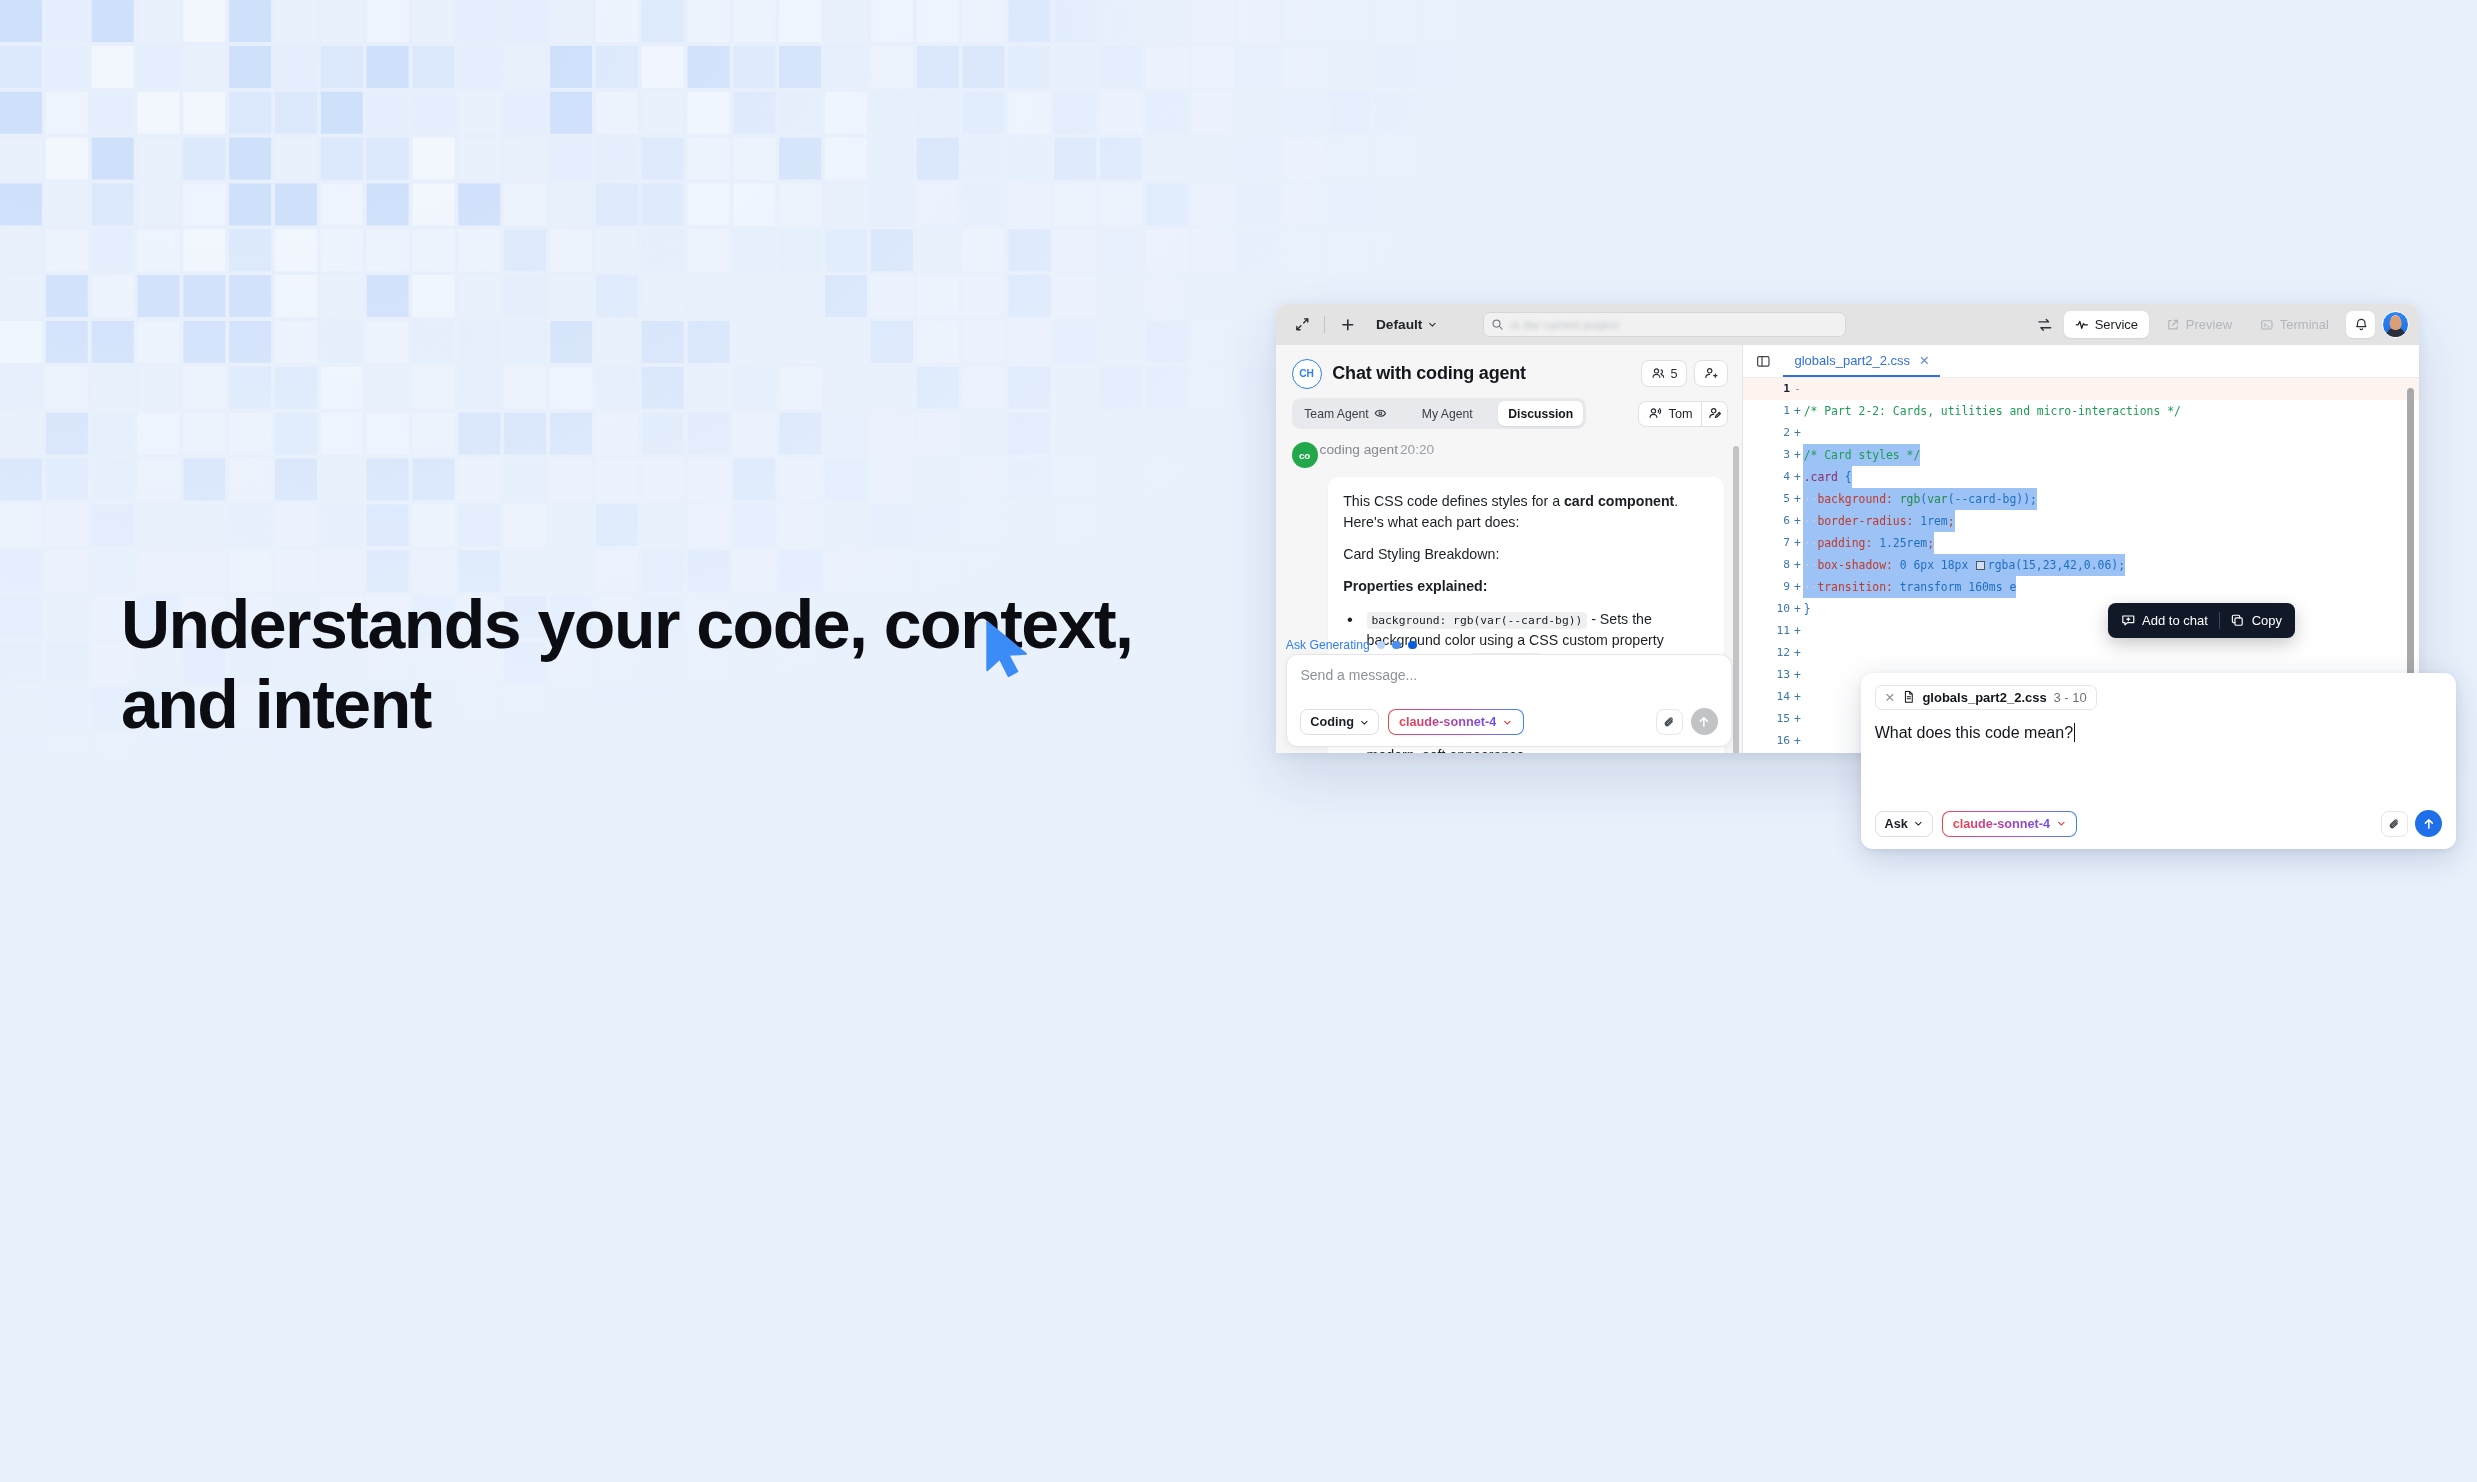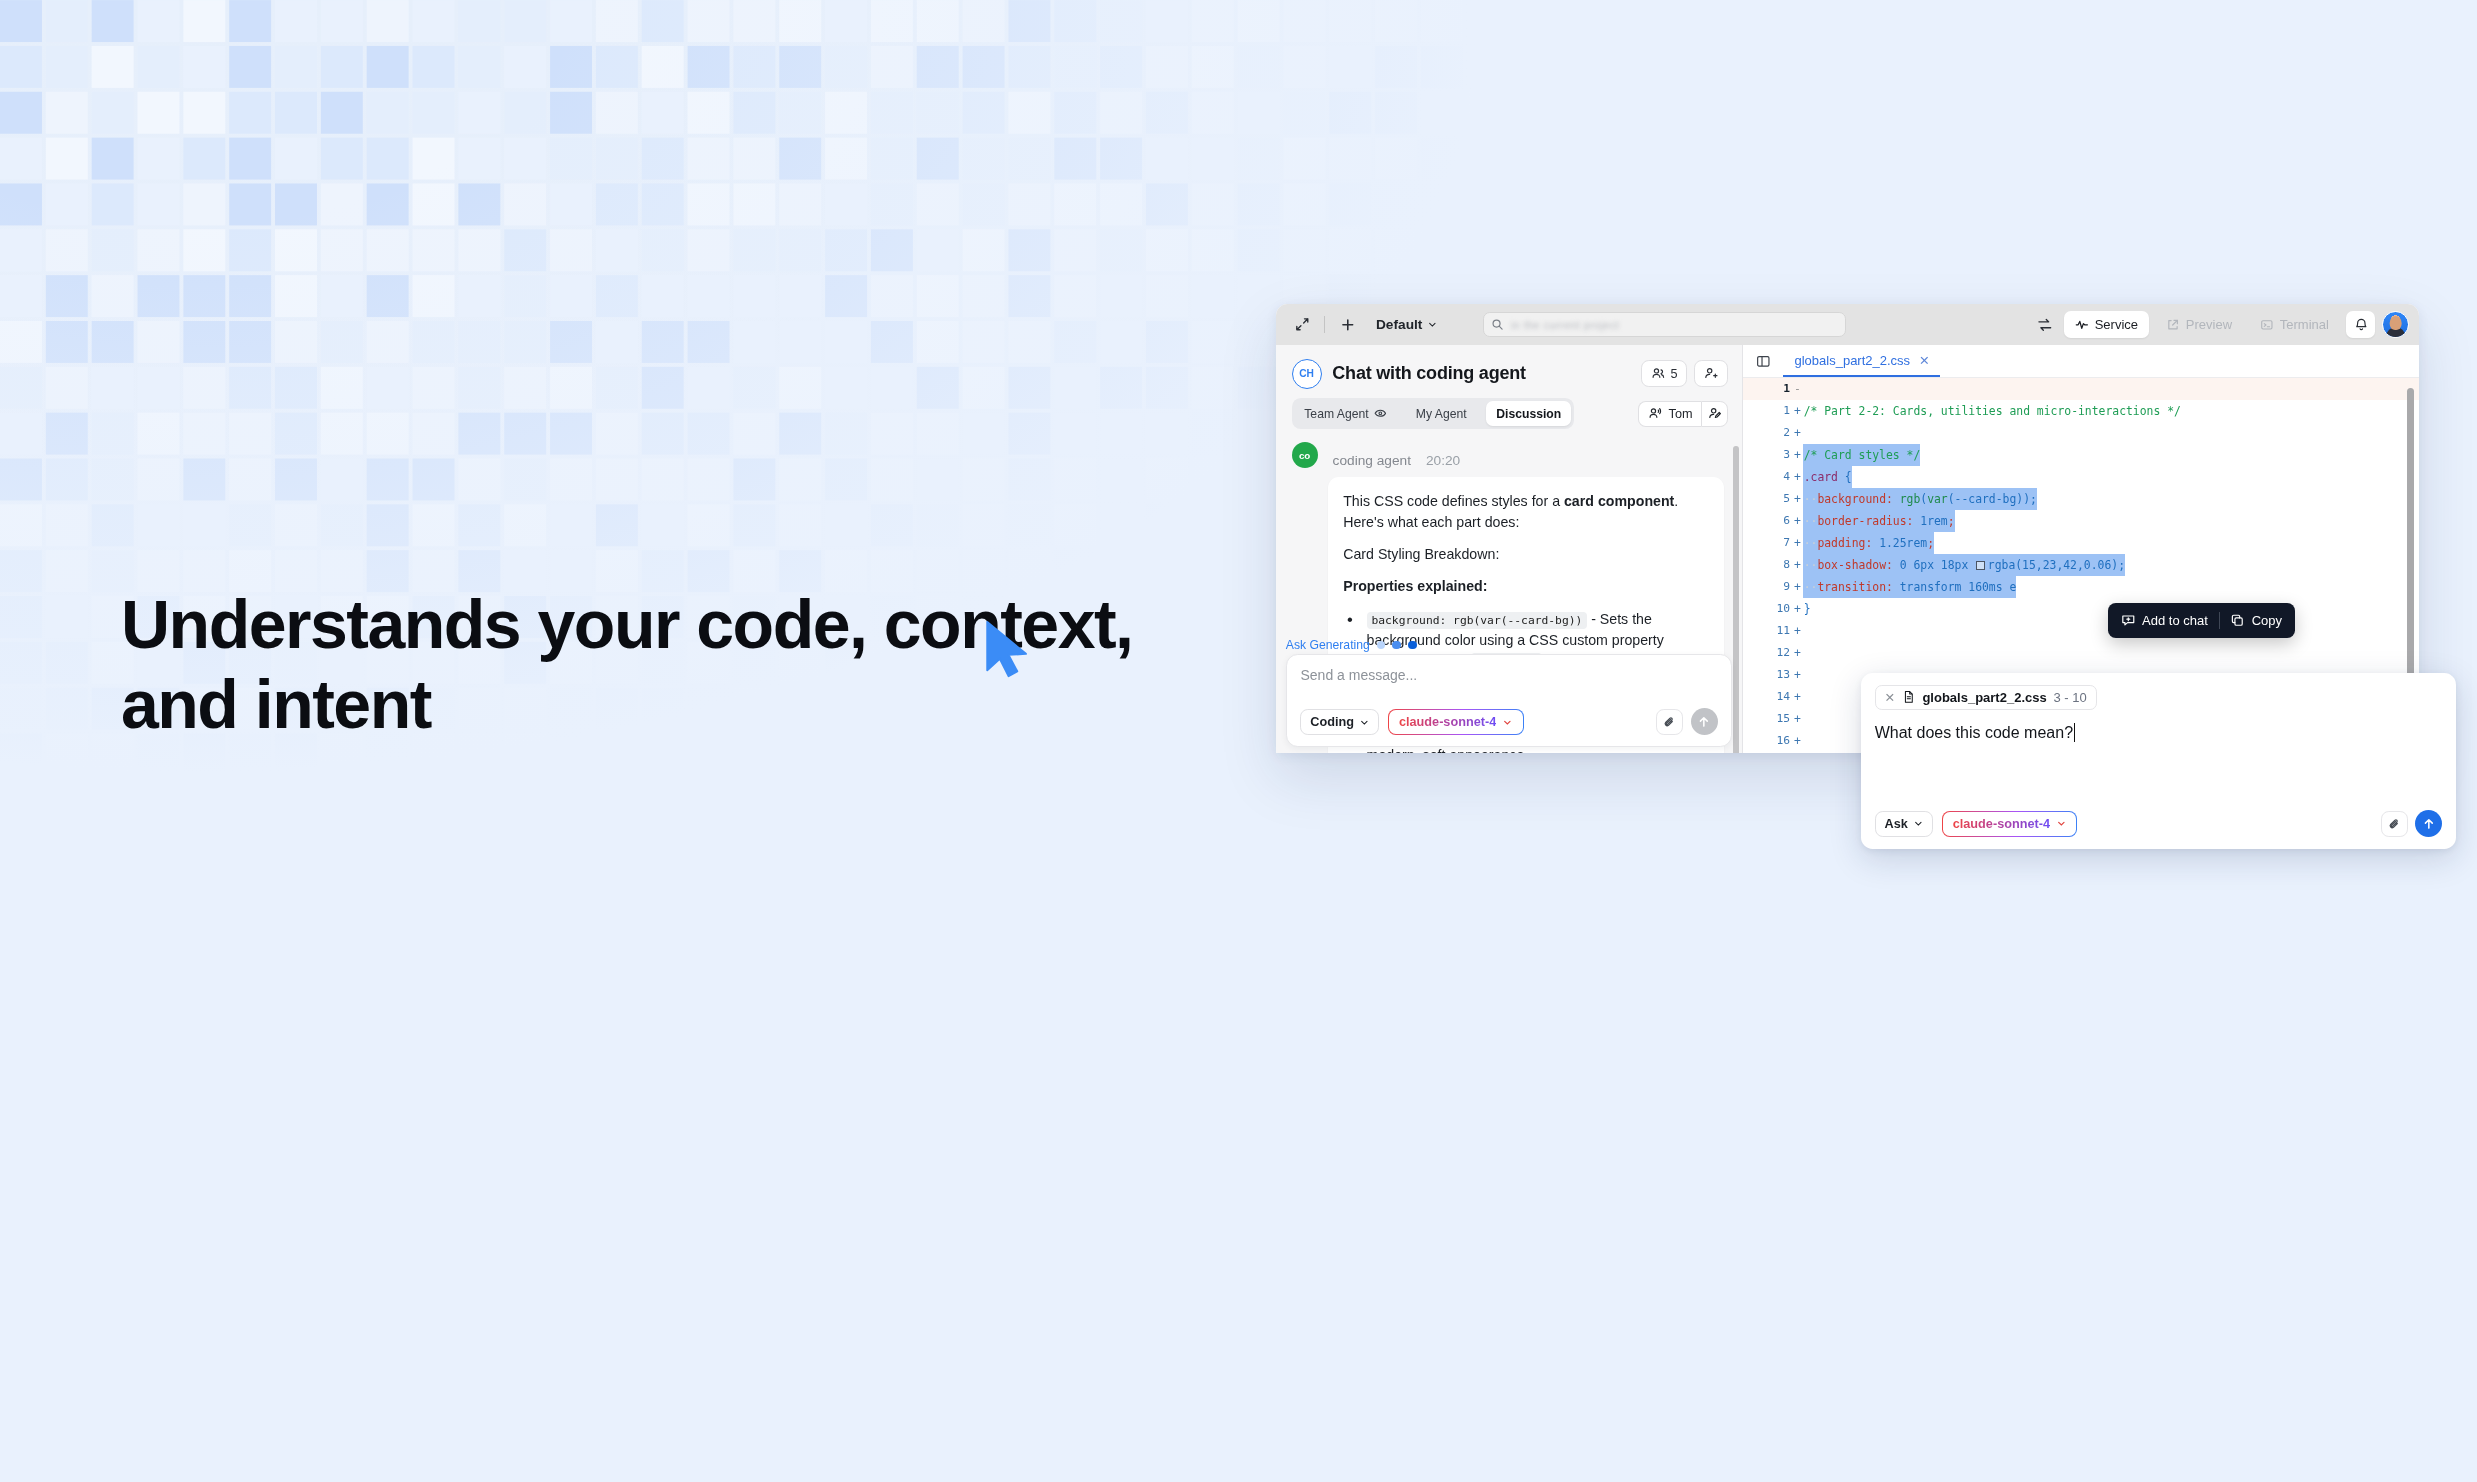--- a/index.html
+++ b/index.html
@@ -160,21 +160,21 @@
     background: #fff;
     display: flex; align-items: center; gap: 4.9px;
     font-size: 12.7px; color: #2b2f36;
   }
 
   .chat-tabs {
     display: flex; align-items: center; gap: 3.9px;
     padding: 0 13.7px 9.8px 15.6px;
   }
   .tabgroup {
-    display: flex; align-items: center; gap: 10px;
+    display: flex; align-items: center; gap: 16px;
     background: #e8e9ec; border-radius: 8.8px; padding: 2.9px;
   }
   .tabgroup .tab {
     height: 24.4px; padding: 0 9.8px;
     border-radius: 6.8px;
     display: flex; align-items: center; gap: 4.9px;
     font-size: 12.2px; color: #3b4048; font-weight: 500;
   }
   .tabgroup .tab.sel { background: #fff; color: #13161b; font-weight: 700; box-shadow: 0 1px 2px rgba(0,0,0,.08); }
   .tabs-right { margin-left: auto; display: flex; align-items: center; gap: 0; }
@@ -187,21 +187,21 @@
   .user-add {
     height: 26px; width: 27px; border: 1px solid #e0e0e3;
     border-radius: 0 7.8px 7.8px 0; background: #fff;
     display:flex; align-items:center; justify-content:center; color:#22262c;
   }
 
   .chat-scroll {
     flex: 1; overflow: hidden; position: relative;
     padding: 3.9px 17.6px 0 15.6px;
   }
-  .msg-head { display: flex; align-items: flex-end; gap: 15px; margin-bottom: 8.8px; }
+  .msg-head { display: flex; align-items: flex-start; gap: 2px; margin-bottom: 8.8px; }
   .msg-av {
     width: 26px; height: 26px; border-radius: 50%;
     background: #22a84b; color: #fff;
     display:flex; align-items:center; justify-content:center;
     font-size: 9.8px; font-weight: 600;
   }
   .msg-name { font-size: 13.7px; color: #84888f; }
   .msg-time { font-size: 13.7px; color: #9aa0a7; }
   .bubble {
     margin-left: 36px;

